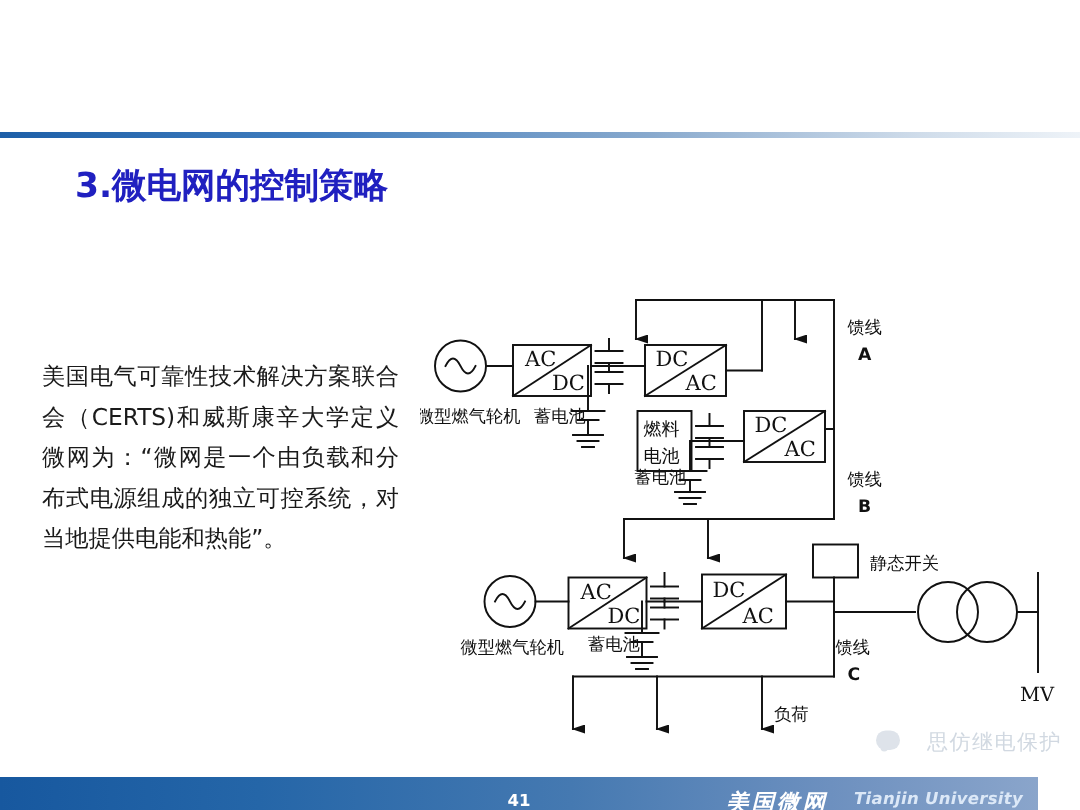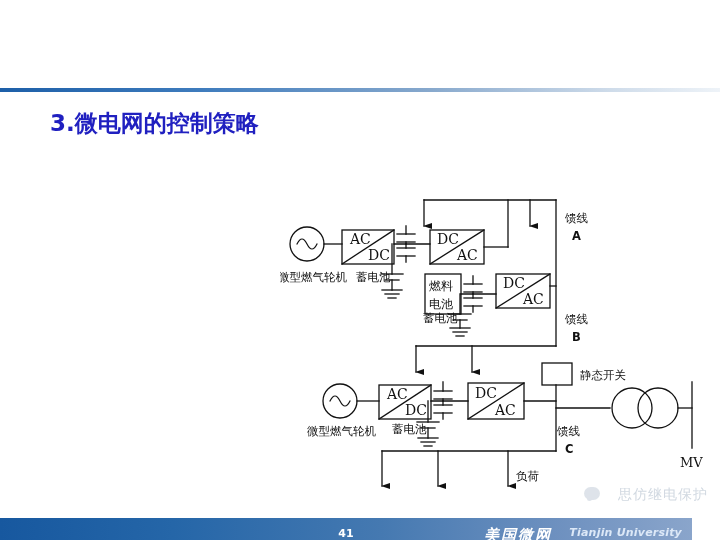--- a/index.html
+++ b/index.html
@@ -78,20 +78,21 @@
 </style>
 </head>
 <body>
 
 <div class="slide">
 
   <div class="hdr-rule"></div>
 
   <div class="h-blue1">3.微电网的控制策略</div>
 
+  <div class="para">美国电气可靠性技术解决方案联合会（CERTS)和威斯康辛大学定义微网为：“微网是一个由负载和分布式电源组成的独立可控系统，对当地提供电能和热能”。</div>
 
   <div class="diagram">
     <svg width="440" height="312" viewBox="0 0 440 312" xmlns="http://www.w3.org/2000/svg">
       <defs>
         <marker id="arw" markerWidth="11" markerHeight="11" refX="3" refY="8" orient="auto" markerUnits="userSpaceOnUse">
           <path d="M0,0 L6,0 L3,9 Z" fill="#111"></path>
         </marker>
       </defs>
       <g stroke="#111" stroke-width="1.3" fill="none" stroke-linecap="square">
 

